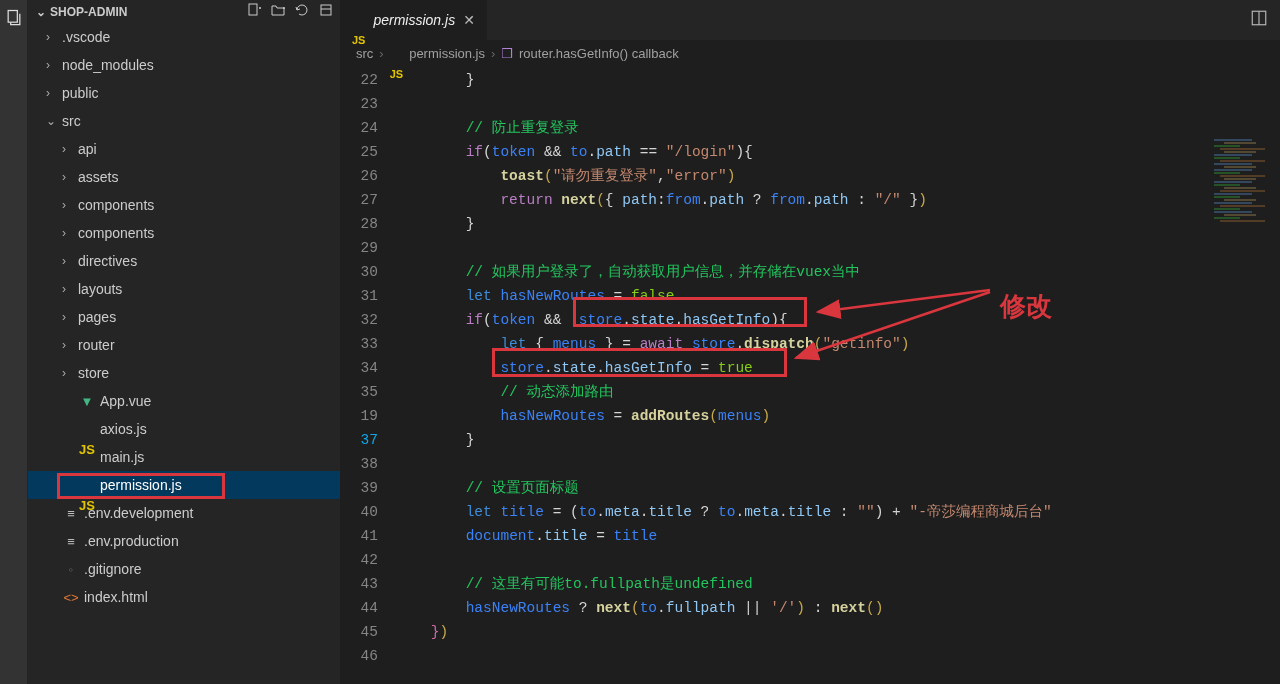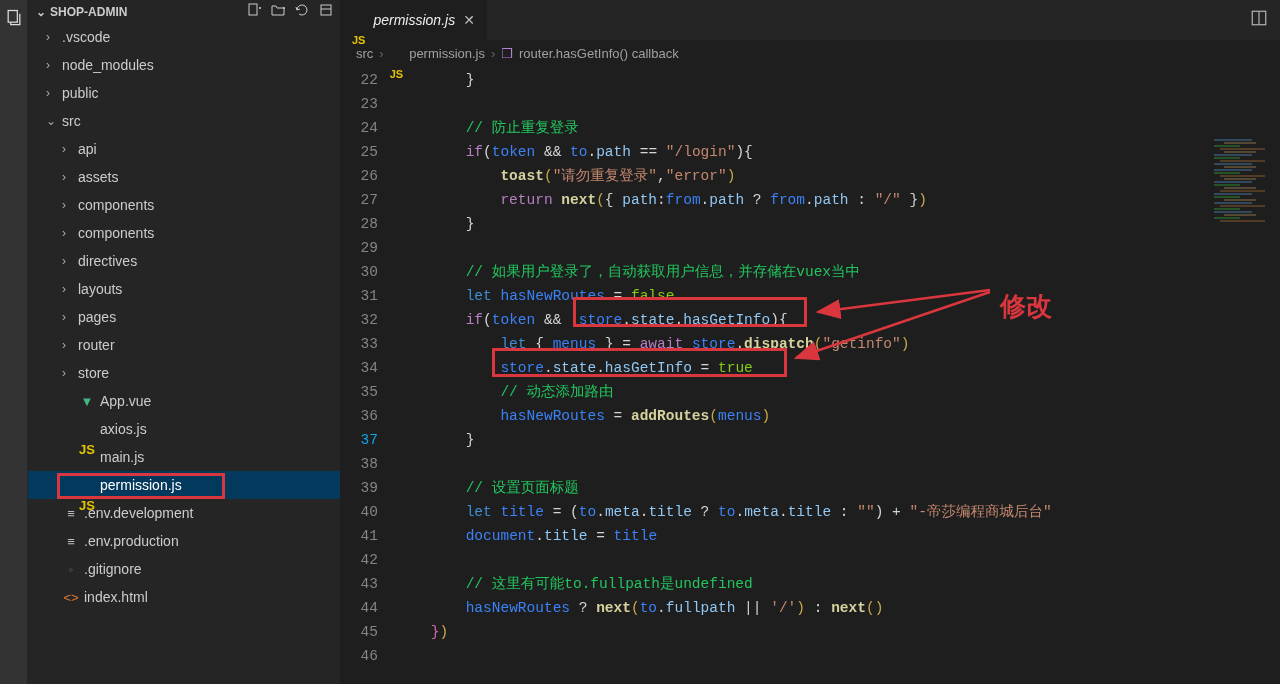--- a/index.html
+++ b/index.html
@@ -403,21 +403,21 @@
         <div class="ln">26</div>
         <div class="ln">27</div>
         <div class="ln">28</div>
         <div class="ln">29</div>
         <div class="ln">30</div>
         <div class="ln">31</div>
         <div class="ln">32</div>
         <div class="ln">33</div>
         <div class="ln">34</div>
         <div class="ln">35</div>
-        <div class="ln">36</div>
+        <div class="ln">19</div>
         <div class="ln active">37</div>
         <div class="ln">38</div>
         <div class="ln">39</div>
         <div class="ln">40</div>
         <div class="ln">41</div>
         <div class="ln">42</div>
         <div class="ln">43</div>
         <div class="ln">44</div>
         <div class="ln">45</div>
         <div class="ln">46</div>

